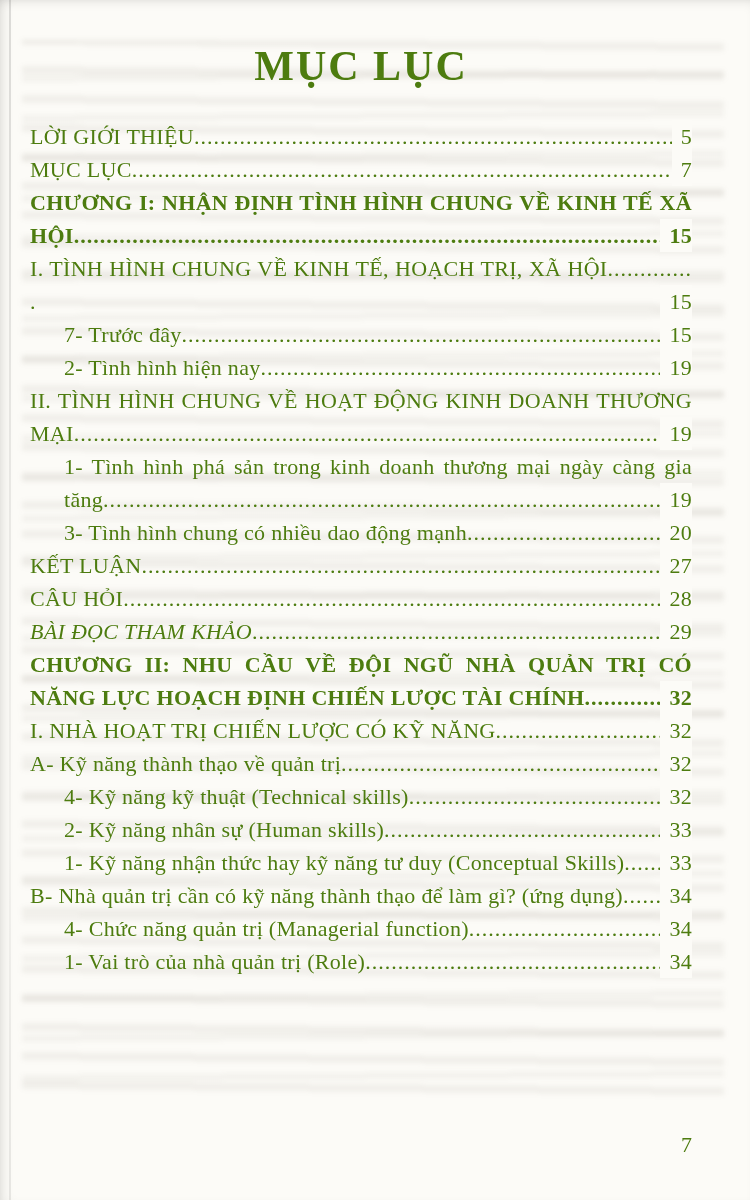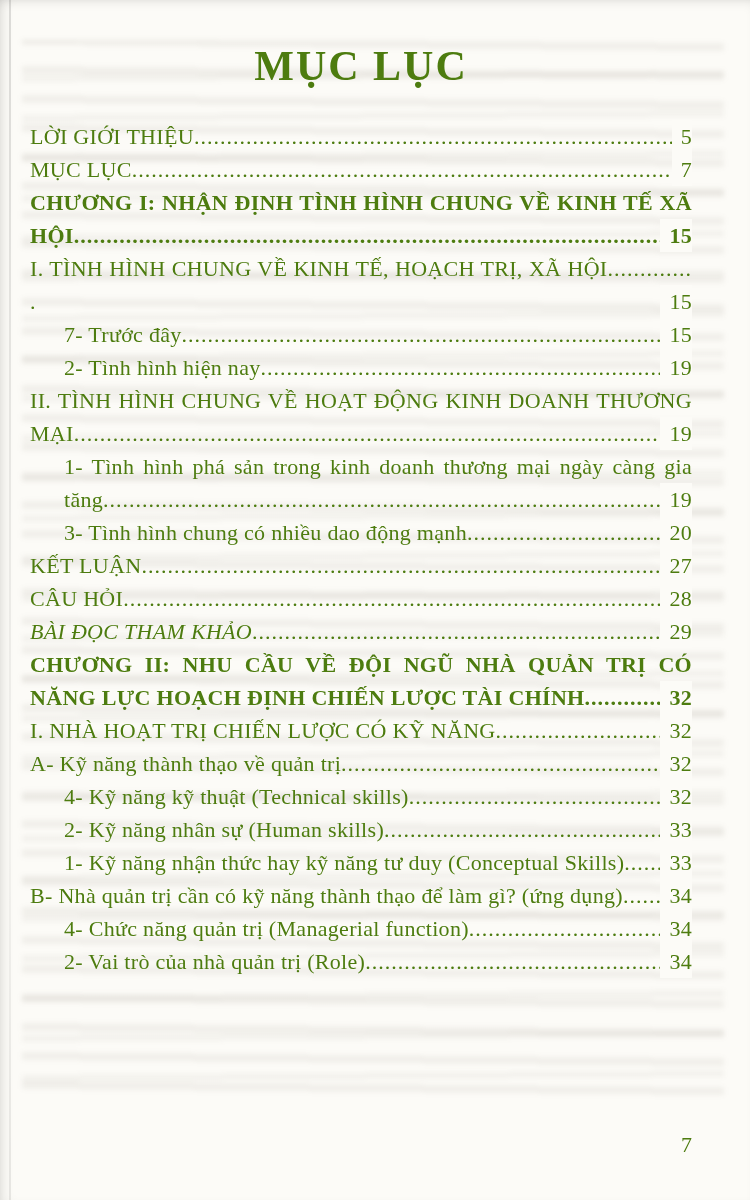--- a/index.html
+++ b/index.html
@@ -114,17 +114,17 @@
   <div class="row indent"><span class="t">4- Kỹ năng kỹ thuật (Technical skills)</span><span class="dots">.​.​.​.​.​.​.​.​.​.​.​.​.​.​.​.​.​.​.​.​.​.​.​.​.​.​.​.​.​.​.​.​.​.​.​.​.​.​.​.​.​.​.​</span><span class="pg">32</span></div>
 
   <div class="row indent"><span class="t">2- Kỹ năng nhân sự (Human skills)</span><span class="dots">.​.​.​.​.​.​.​.​.​.​.​.​.​.​.​.​.​.​.​.​.​.​.​.​.​.​.​.​.​.​.​.​.​.​.​.​.​.​.​.​.​.​.​.​.​.​.​</span><span class="pg">33</span></div>
 
   <div class="row indent"><span class="t">1- Kỹ năng nhận thức hay kỹ năng tư duy (Conceptual Skills)</span><span class="dots">.​.​.​.​.​.​.​.​.​.​</span><span class="pg">33</span></div>
 
   <div class="row"><span class="t">B- Nhà quản trị cần có kỹ năng thành thạo để làm gì? (ứng dụng)</span><span class="dots">.​.​.​.​.​.​.​.​.​.​</span><span class="pg">34</span></div>
 
   <div class="row indent"><span class="t">4- Chức năng quản trị (Managerial function)</span><span class="dots">.​.​.​.​.​.​.​.​.​.​.​.​.​.​.​.​.​.​.​.​.​.​.​.​.​.​.​.​.​.​.​.​.​.​</span><span class="pg">34</span></div>
 
-  <div class="row indent"><span class="t">2- Vai trò của nhà quản trị (Role)</span><span class="dots">.​.​.​.​.​.​.​.​.​.​.​.​.​.​.​.​.​.​.​.​.​.​.​.​.​.​.​.​.​.​.​.​.​.​.​.​.​.​.​.​.​.​.​.​.​.​.​.​.​.​</span><span class="pg">34</span></div>
+  <div class="row indent"><span class="t">1- Vai trò của nhà quản trị (Role)</span><span class="dots">.​.​.​.​.​.​.​.​.​.​.​.​.​.​.​.​.​.​.​.​.​.​.​.​.​.​.​.​.​.​.​.​.​.​.​.​.​.​.​.​.​.​.​.​.​.​.​.​.​.​</span><span class="pg">34</span></div>
 </nav>
 
   <div class="folio">7</div>
 </main>
 
 </body></html>

